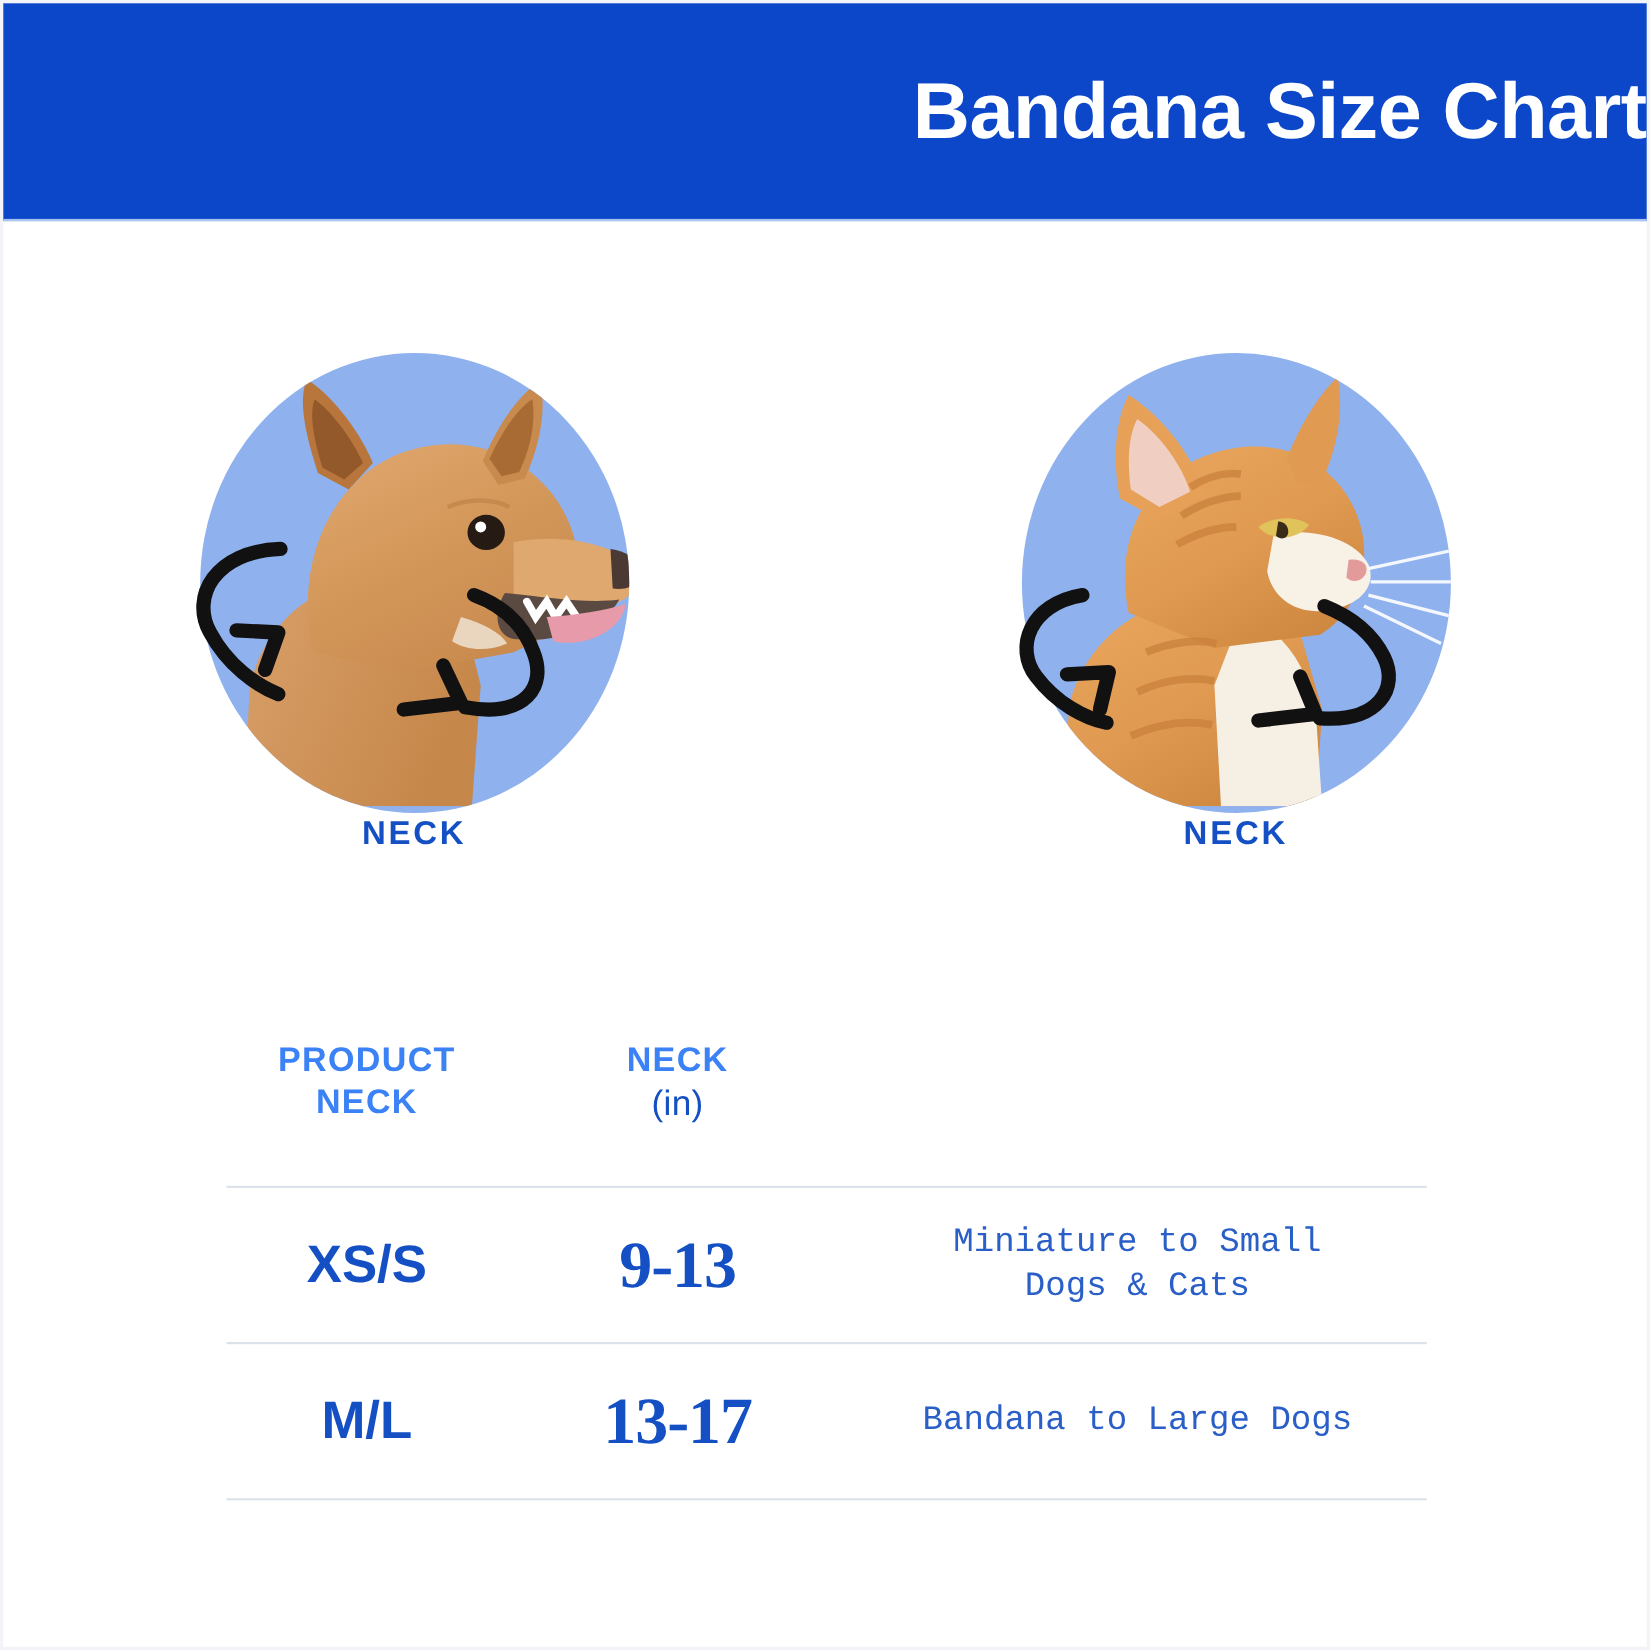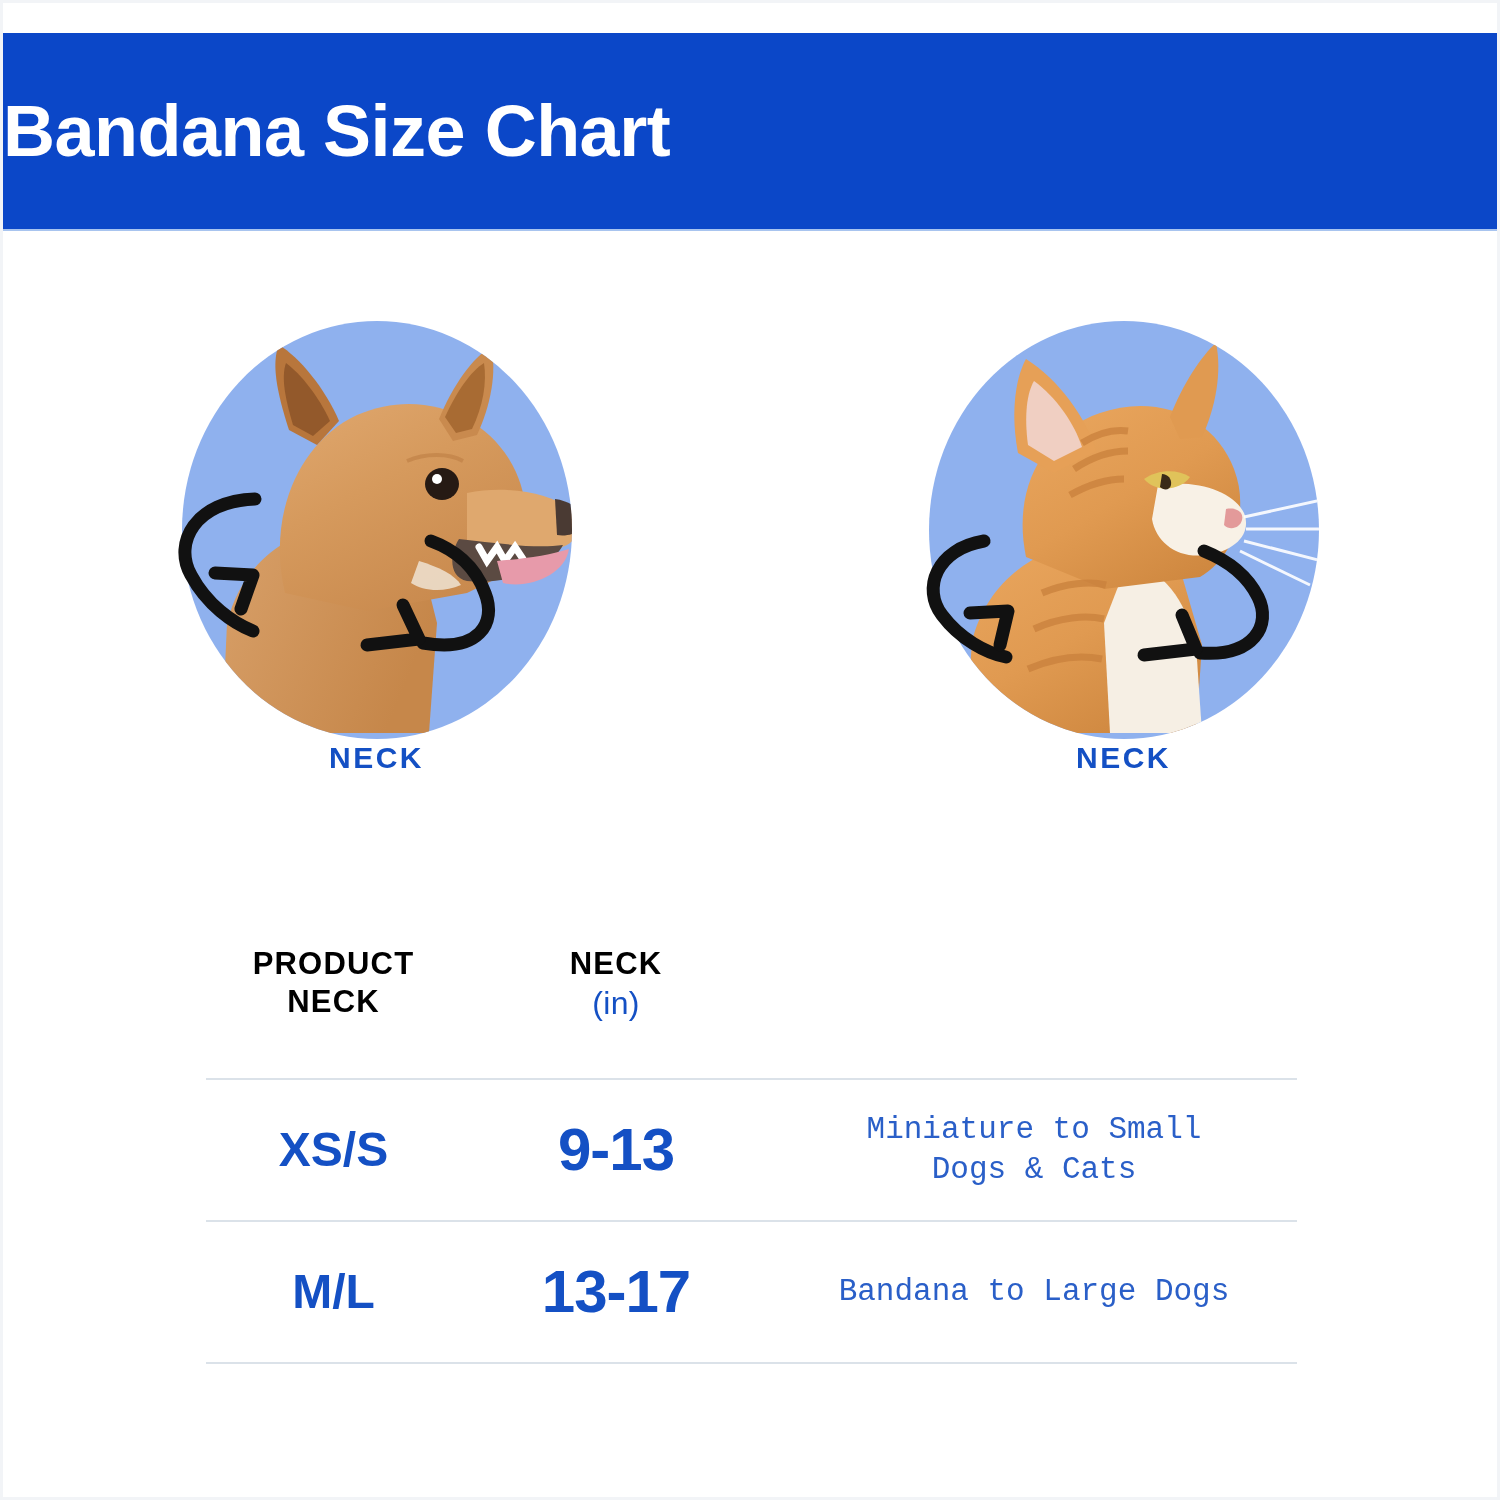--- a/index.html
+++ b/index.html
@@ -15,23 +15,22 @@
     background:#ffffff;
     border:3px solid #f2f4f7;
   }
 
   
   .banner {
     position:absolute;
     left:0; top:0;
     width:1494px; height:198px;
     background:#0b47c8;
-    display:flex; align-items:center; justify-content:flex-start;
+    display:flex; align-items:center; justify-content:flex-end;
     border-bottom:2px solid #a8c4ef;
-    margin-top:30px;
   }
   .banner-title {
     color:#ffffff;
     font-size:72px;
     font-weight:bold;
     letter-spacing:-0.5px;
     line-height:1;
     font-family:"Liberation Sans", sans-serif;
   }
 
@@ -79,21 +78,21 @@
   }
   .trow { display:flex; width:100%; }
   .tcell { display:flex; flex-direction:column; align-items:center; justify-content:center; text-align:center; }
   .col-size  { width:255px; }
   .col-neck  { width:310px; }
   .col-rec   { width:526px; }
 
   .thead { height:145px; align-items:flex-start; }
   .thead .tcell { justify-content:flex-start; padding-top:12px; }
   .th-text {
-    color:#000000;
+    color:#3b82f6;
     font-size:31px;
     font-weight:bold;
     letter-spacing:1.2px;
     line-height:1.22;
     font-family:"Liberation Sans", sans-serif;
   }
   .th-sub {
     color:#1450c4;
     font-size:32px;
     font-weight:normal;
@@ -116,21 +115,21 @@
     letter-spacing:0px;
     line-height:1;
     font-family:"Liberation Sans", sans-serif;
   }
   .cell-neck {
     color:#1450c4;
     font-size:60px;
     font-weight:bold;
     letter-spacing:-1px;
     line-height:1;
-    font-family:Liberation Sans, sans-serif;
+    font-family:Liberation Serif, serif;
   }
   .cell-rec {
     color:#2a5fc8;
     font-size:31px;
     font-weight:normal;
     line-height:1.28;
     font-family:Liberation Mono, monospace;
   }
 </style>
 </head>

